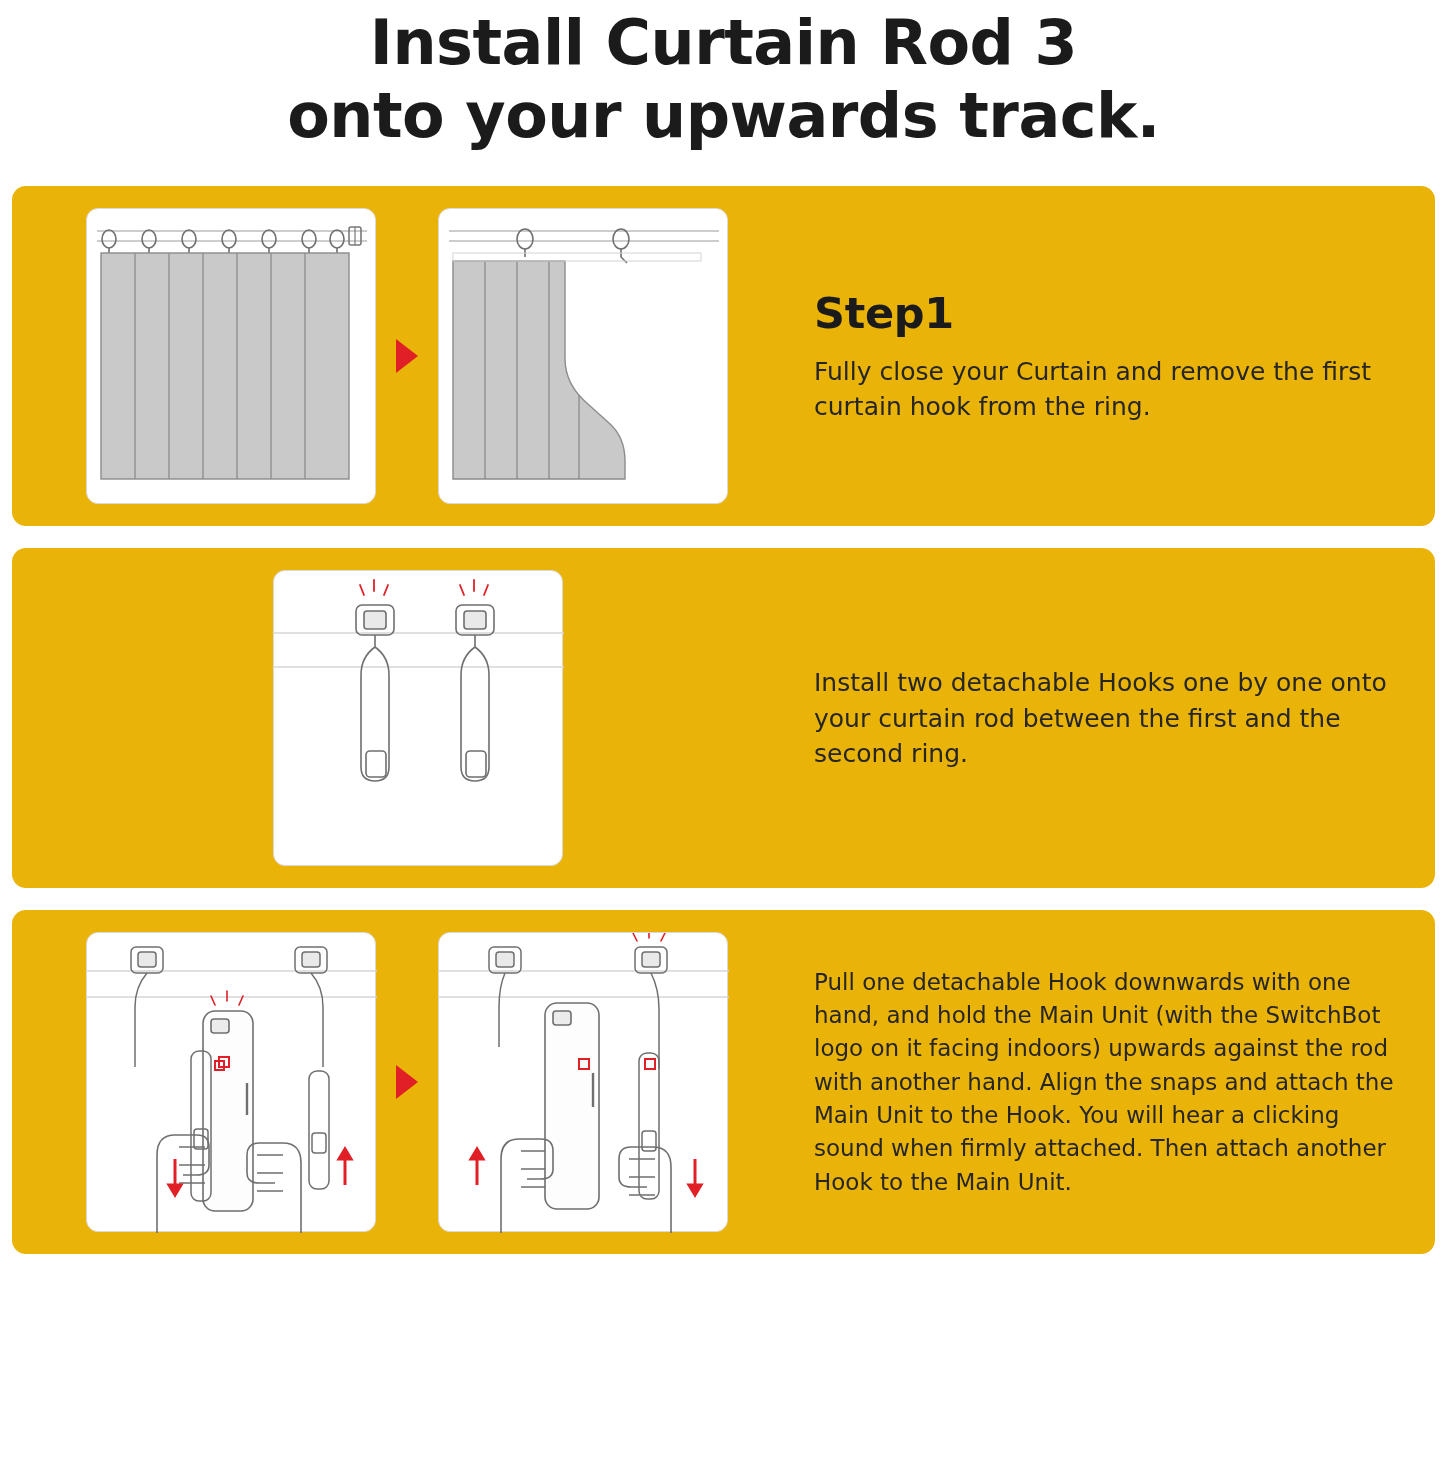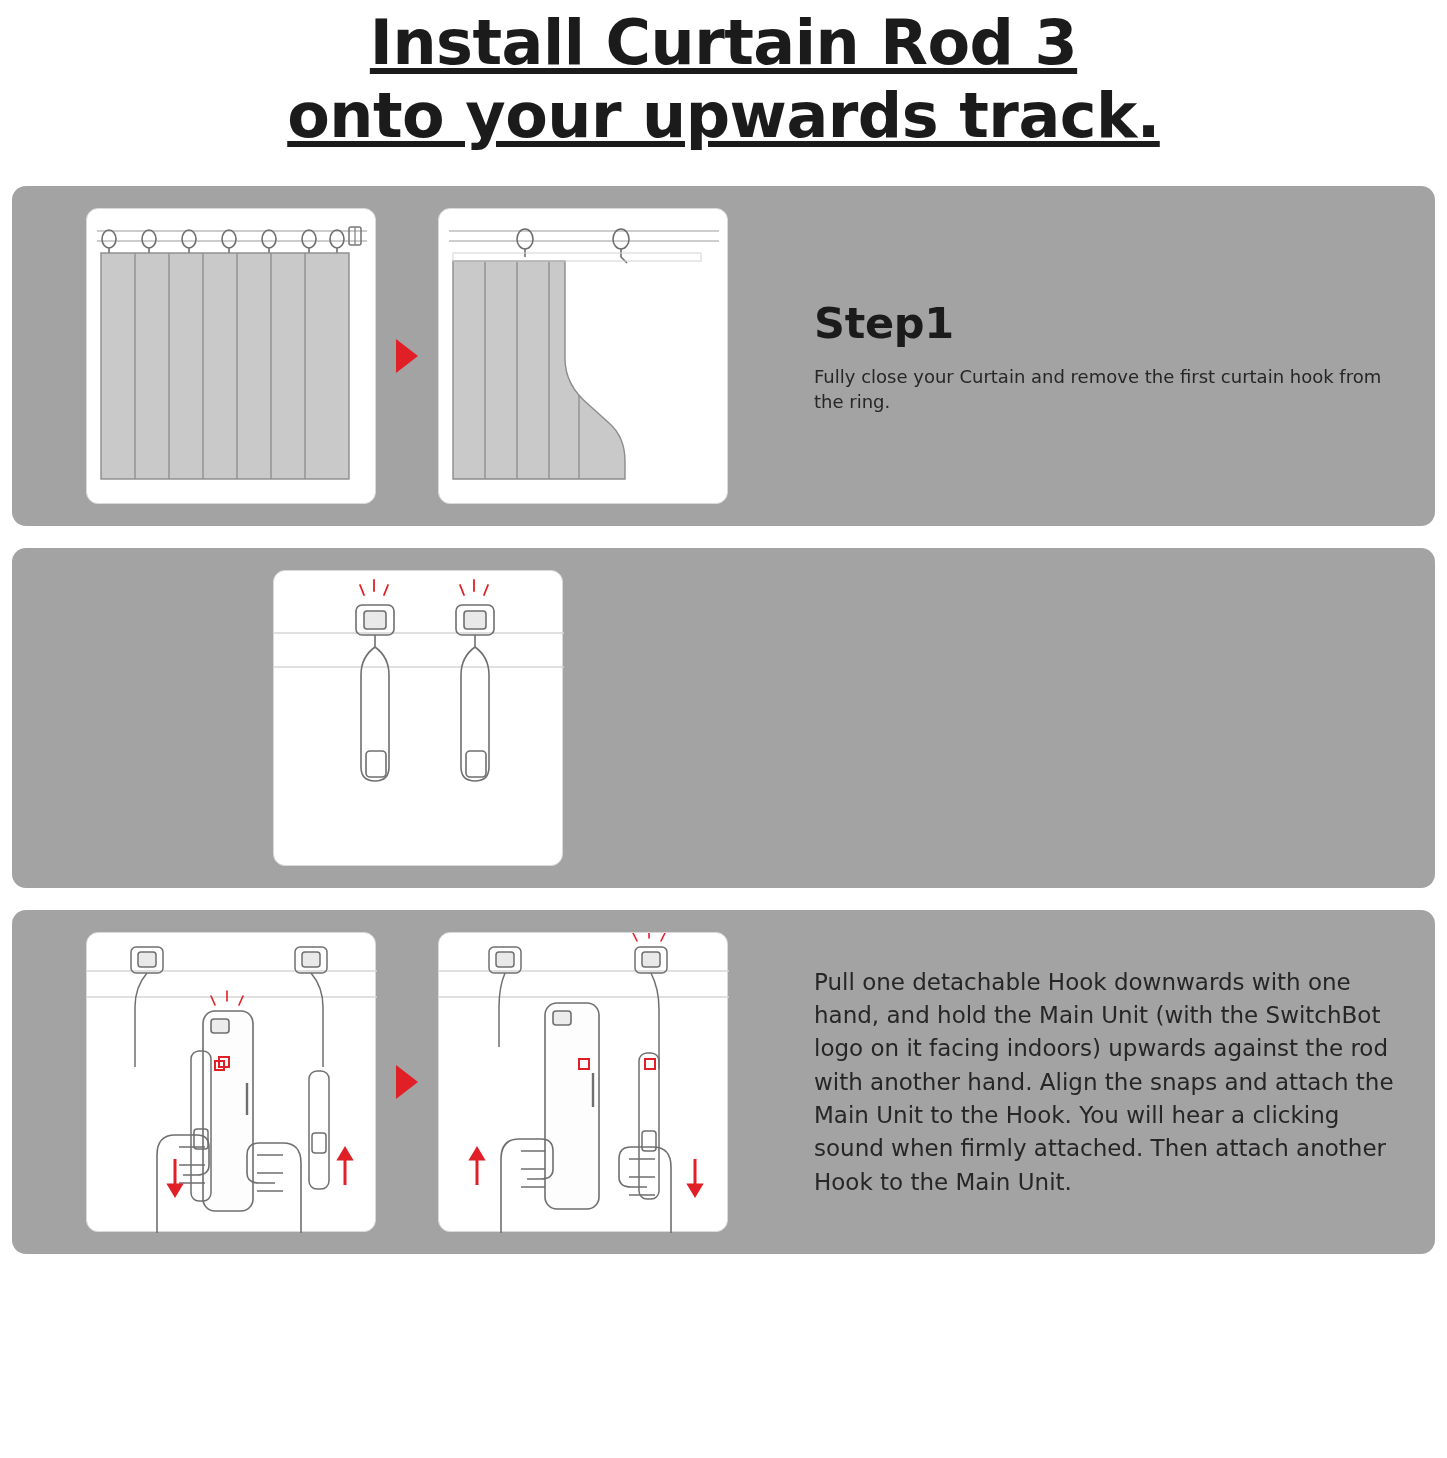--- a/index.html
+++ b/index.html
@@ -27,30 +27,29 @@
     font-size: 62px;
     font-weight: 700;
     line-height: 1.18;
     letter-spacing: -0.5px;
     color: #1b1b1b;
     padding: 6px 40px 0 40px;
     box-sizing: border-box;
   }
   .title .line {
     display: block;
-    text-decoration: underline;
   }
 
   
   .cards {
     padding: 34px 12px 0 12px;
     box-sizing: border-box;
   }
   .card {
-    background: #a3a3a3;
+    background: #eab308;
     border-radius: 14px;
     display: flex;
     align-items: center;
     box-sizing: border-box;
     margin-bottom: 22px;
     padding: 22px 26px;
   }
   .card-figures {
     display: flex;
     align-items: center;
@@ -63,21 +62,21 @@
     padding-right: 10px;
   }
   .step-heading {
     font-size: 43px;
     font-weight: 700;
     color: #1b1b1b;
     margin: 0 0 16px 0;
     letter-spacing: -0.3px;
   }
   .step-body {
-    font-size: 18px;
+    font-size: 25px;
     line-height: 1.42;
     color: #262626;
     margin: 0;
   }
   .card3 .step-body {
     font-size: 23px;
     line-height: 1.45;
   }
 
   
@@ -236,20 +235,21 @@
               <rect x="182" y="34" width="38" height="30" rx="6"></rect>
               <rect x="190" y="40" width="22" height="18" rx="3" fill="#e9e9e9"></rect>
               <path d="M201 64 v12"></path>
               <path d="M201 76 q-14 10 -14 28 v92 q0 14 14 14 q14 0 14 -14 v-92 q0 -18 -14 -28"></path>
               <rect x="192" y="180" width="20" height="26" rx="4"></rect>
             </g>
           </svg>
         </div>
       </div>
       <div class="card-text">
+        <p class="step-body">Install two detachable Hooks one by one onto your curtain rod between the first and the second ring.</p>
       </div>
     </div>
 
     <div class="card card3">
       <div class="card-figures">
 
         <div class="fig-wrap">
           <div class="figure">
             <svg width="290" height="300" viewBox="0 0 290 300">
               <line x1="0" y1="38" x2="290" y2="38" stroke="#d6d6d6" stroke-width="1.4"></line>

